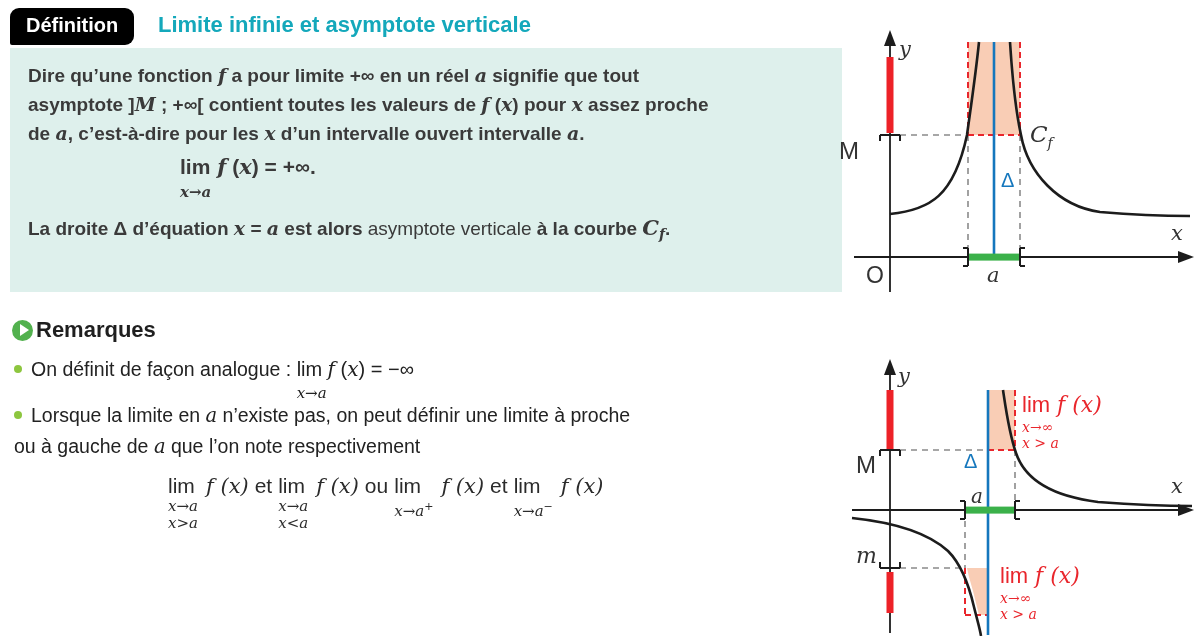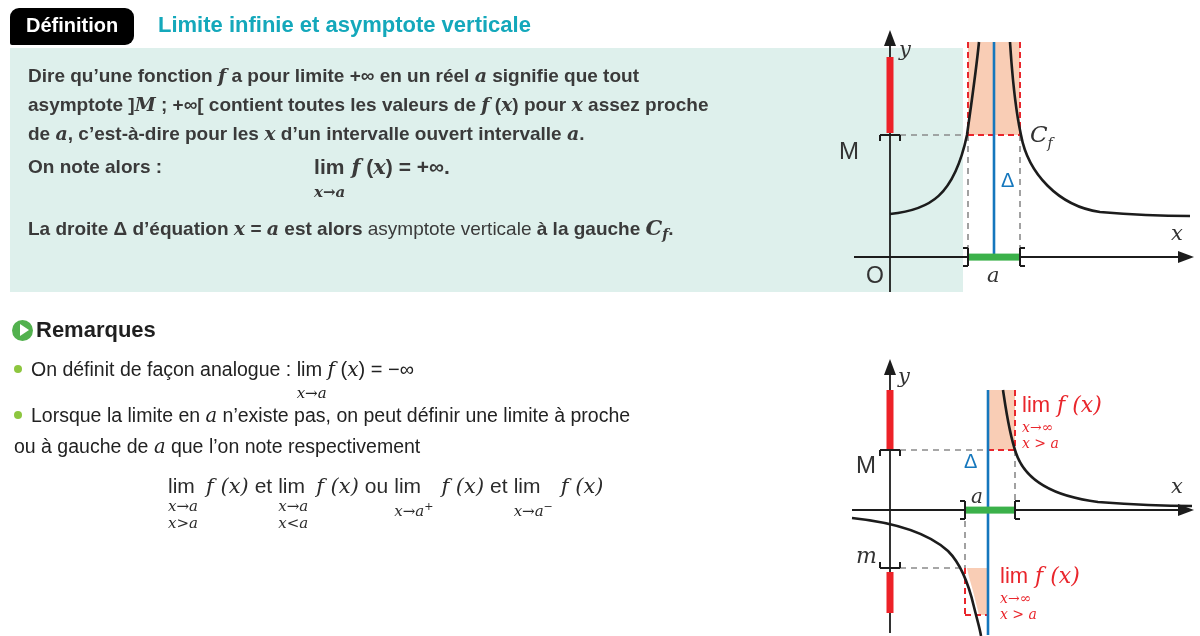--- a/index.html
+++ b/index.html
@@ -5,21 +5,21 @@
   html,body{margin:0;padding:0;background:#fff;}
   .page{position:relative;width:1200px;height:636px;background:#fff;overflow:hidden;
         font-family:"Liberation Sans",sans-serif;color:#3a3a3a;}
 
   
   .badge{position:absolute;left:10px;top:8px;background:#000000;color:#fff;
          font-weight:bold;font-size:20px;padding:6px 16px 8px;border-radius:9px 9px 9px 2px;}
   .title{position:absolute;left:158px;top:12px;color:#14a8bb;font-weight:bold;font-size:22px;}
 
   
-  .defbox{position:absolute;left:10px;top:48px;width:953px;height:244px;background:#def0ec;
+  .defbox{position:absolute;left:10px;top:48px;width:832px;height:244px;background:#def0ec;
           box-sizing:border-box;padding:13px 18px;font-size:19px;font-weight:bold;
           line-height:28px;color:#3a3a3a;}
   .v{font-family:"DejaVu Serif",serif;font-style:italic;}
   .script-c{font-family:"DejaVu Serif",serif;font-style:italic;font-size:21px;}
   .script-f{font-family:"DejaVu Serif",serif;font-style:italic;font-size:14px;vertical-align:-4px;}
   .note-row{display:flex;margin-top:5px;}
   .formula{margin-left:152px;font-size:21px;white-space:nowrap;}
   .limwrap{display:inline-block;position:relative;margin-right:7px;}
   .limunder{position:absolute;left:0px;top:25px;font-size:15px;font-weight:bold;
             font-family:"DejaVu Serif",serif;font-style:italic;white-space:nowrap;}
@@ -67,26 +67,25 @@
 <div class="page">
 
   <div class="badge">Définition</div>
   <div class="title">Limite infinie et asymptote verticale</div>
 
   <div class="defbox">
     <div><span>Dire qu’une fonction </span><span class="v">f</span><span> a pour limite +∞ en un réel </span><span class="v">a</span><span> signifie que tout</span></div>
     <div><span>asymptote ]</span><span class="v">M</span><span> ; +∞[ contient toutes les valeurs de </span><span class="v">f</span><span> (</span><span class="v">x</span><span>) pour </span><span class="v">x</span><span> assez proche</span></div>
     <div><span>de </span><span class="v">a</span><span>, c’est-à-dire pour les </span><span class="v">x</span><span> d’un intervalle ouvert intervalle </span><span class="v">a</span><span>.</span></div>
     <div class="note-row">
-      <span>On note alors :</span>
       <span class="formula">
         <span class="limwrap"><span>lim</span><span class="limunder">x→a</span></span><span class="v">f</span><span> (</span><span class="v">x</span><span>) = +∞.</span>
       </span>
     </div>
-    <div class="l5"><span>La droite Δ d’équation </span><span class="v">x</span><span> = </span><span class="v">a</span><span> est alors </span><span class="xbold">asymptote verticale</span><span> à la gauche </span><span class="script-c">C</span><span class="script-f">f</span><span>.</span></div>
+    <div class="l5"><span>La droite Δ d’équation </span><span class="v">x</span><span> = </span><span class="v">a</span><span> est alors </span><span class="xbold">asymptote verticale</span><span> à la courbe </span><span class="script-c">C</span><span class="script-f">f</span><span>.</span></div>
   </div>
 
   <div class="remarks-header">
     <span class="play">
         <span class="play-tri"></span>
       </span>
     <span>Remarques</span>
   </div>
 
   <div class="bullets">

